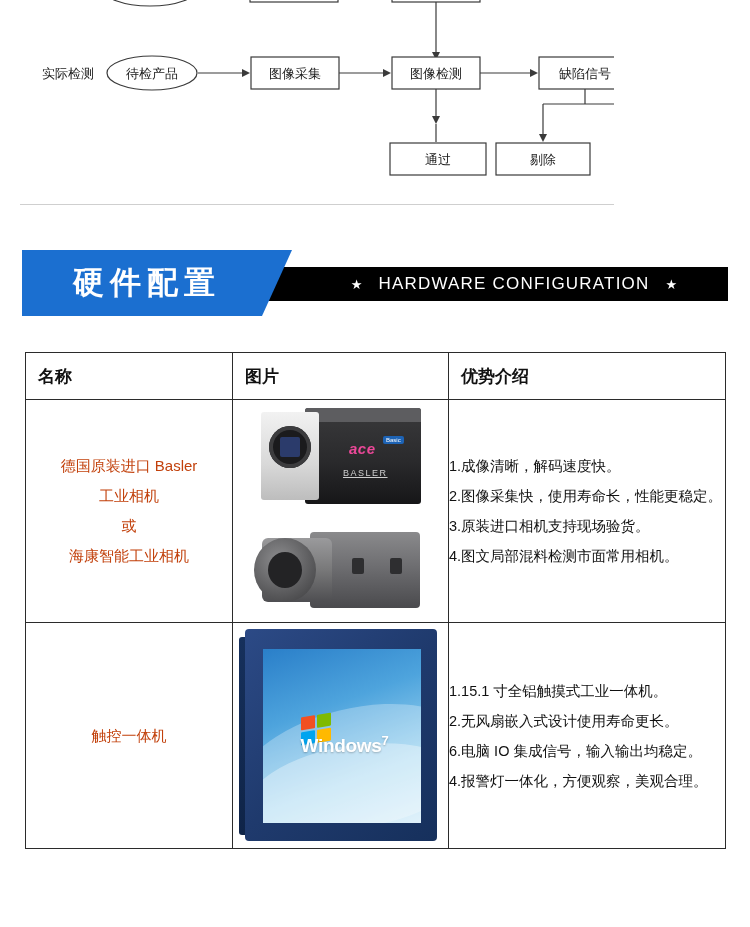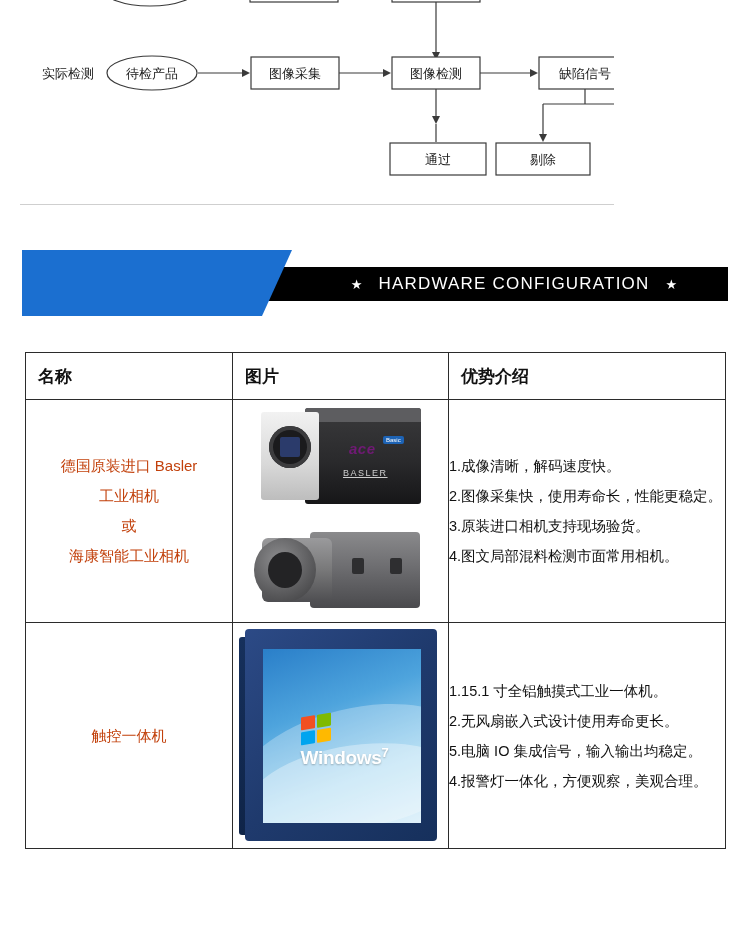--- a/index.html
+++ b/index.html
@@ -204,21 +204,21 @@
   .cam1 .sensor {
     position: absolute;
     left: 27px; top: 37px;
     width: 20px; height: 20px;
     background: #2b3b6b;
     border-radius: 2px;
   }
   .cam1 .ace {
     position: absolute;
     left: 96px; top: 40px;
-    color: #701a75;
+    color: #ec4899;
     font-size: 15px;
     font-style: italic;
     font-weight: bold;
     letter-spacing: 0.5px;
   }
   .cam1 .basler {
     position: absolute;
     left: 90px; top: 68px;
     color: #cfcfcf;
     font-size: 9px;
@@ -325,21 +325,21 @@
     grid-template-rows: 1fr 1fr;
     gap: 2px;
   }
   .panelpc .logo-flag i { display:block; border-radius: 1px; }
   .panelpc .q1 { background:#f25022; }
   .panelpc .q2 { background:#7fba00; }
   .panelpc .q3 { background:#00a4ef; }
   .panelpc .q4 { background:#ffb900; }
   .panelpc .wintext {
     position: absolute;
-    left: 38px; top: 96px;
+    left: 38px; top: 84px;
     color: #ffffff;
     font-size: 19px;
     font-weight: bold;
     letter-spacing: -0.3px;
     text-shadow: 0 1px 2px rgba(0,0,0,0.25);
   }
   .panelpc .wintext sup {
     font-size: 13px;
     font-weight: bold;
   }
@@ -411,20 +411,21 @@
 
     <rect x="618" y="143" width="94" height="32" fill="#ffffff" stroke="#3a3a3a" stroke-width="1.2"></rect>
     <text class="node-text" x="665" y="164" text-anchor="middle">停机</text>
   </svg>
   <div class="rule"></div>
 </div>
 
 <div class="banner">
   <div class="banner-black"></div>
   <div class="banner-blue"></div>
+  <div class="banner-cn">硬件配置</div>
   <div class="banner-en-wrap">
     <span class="star">★</span>
     <span class="banner-en">HARDWARE CONFIGURATION</span>
     <span class="star">★</span>
   </div>
 </div>
 
 <table class="hw-table">
   <colgroup>
     <col class="col-name">
@@ -496,18 +497,18 @@
             </div>
             <div class="wintext">
               <span>Windows</span><sup>7</sup>
             </div>
           </div>
         </div>
       </td>
       <td class="cell-adv">
         <p>1.15.1 寸全铝触摸式工业一体机。</p>
         <p>2.无风扇嵌入式设计使用寿命更长。</p>
-        <p>5.电脑 IO 集成信号，输入输出均稳定。</p>
+        <p>6.电脑 IO 集成信号，输入输出均稳定。</p>
         <p>4.报警灯一体化，方便观察，美观合理。</p>
       </td>
     </tr>
   </tbody>
 </table>
 
 </body></html>

